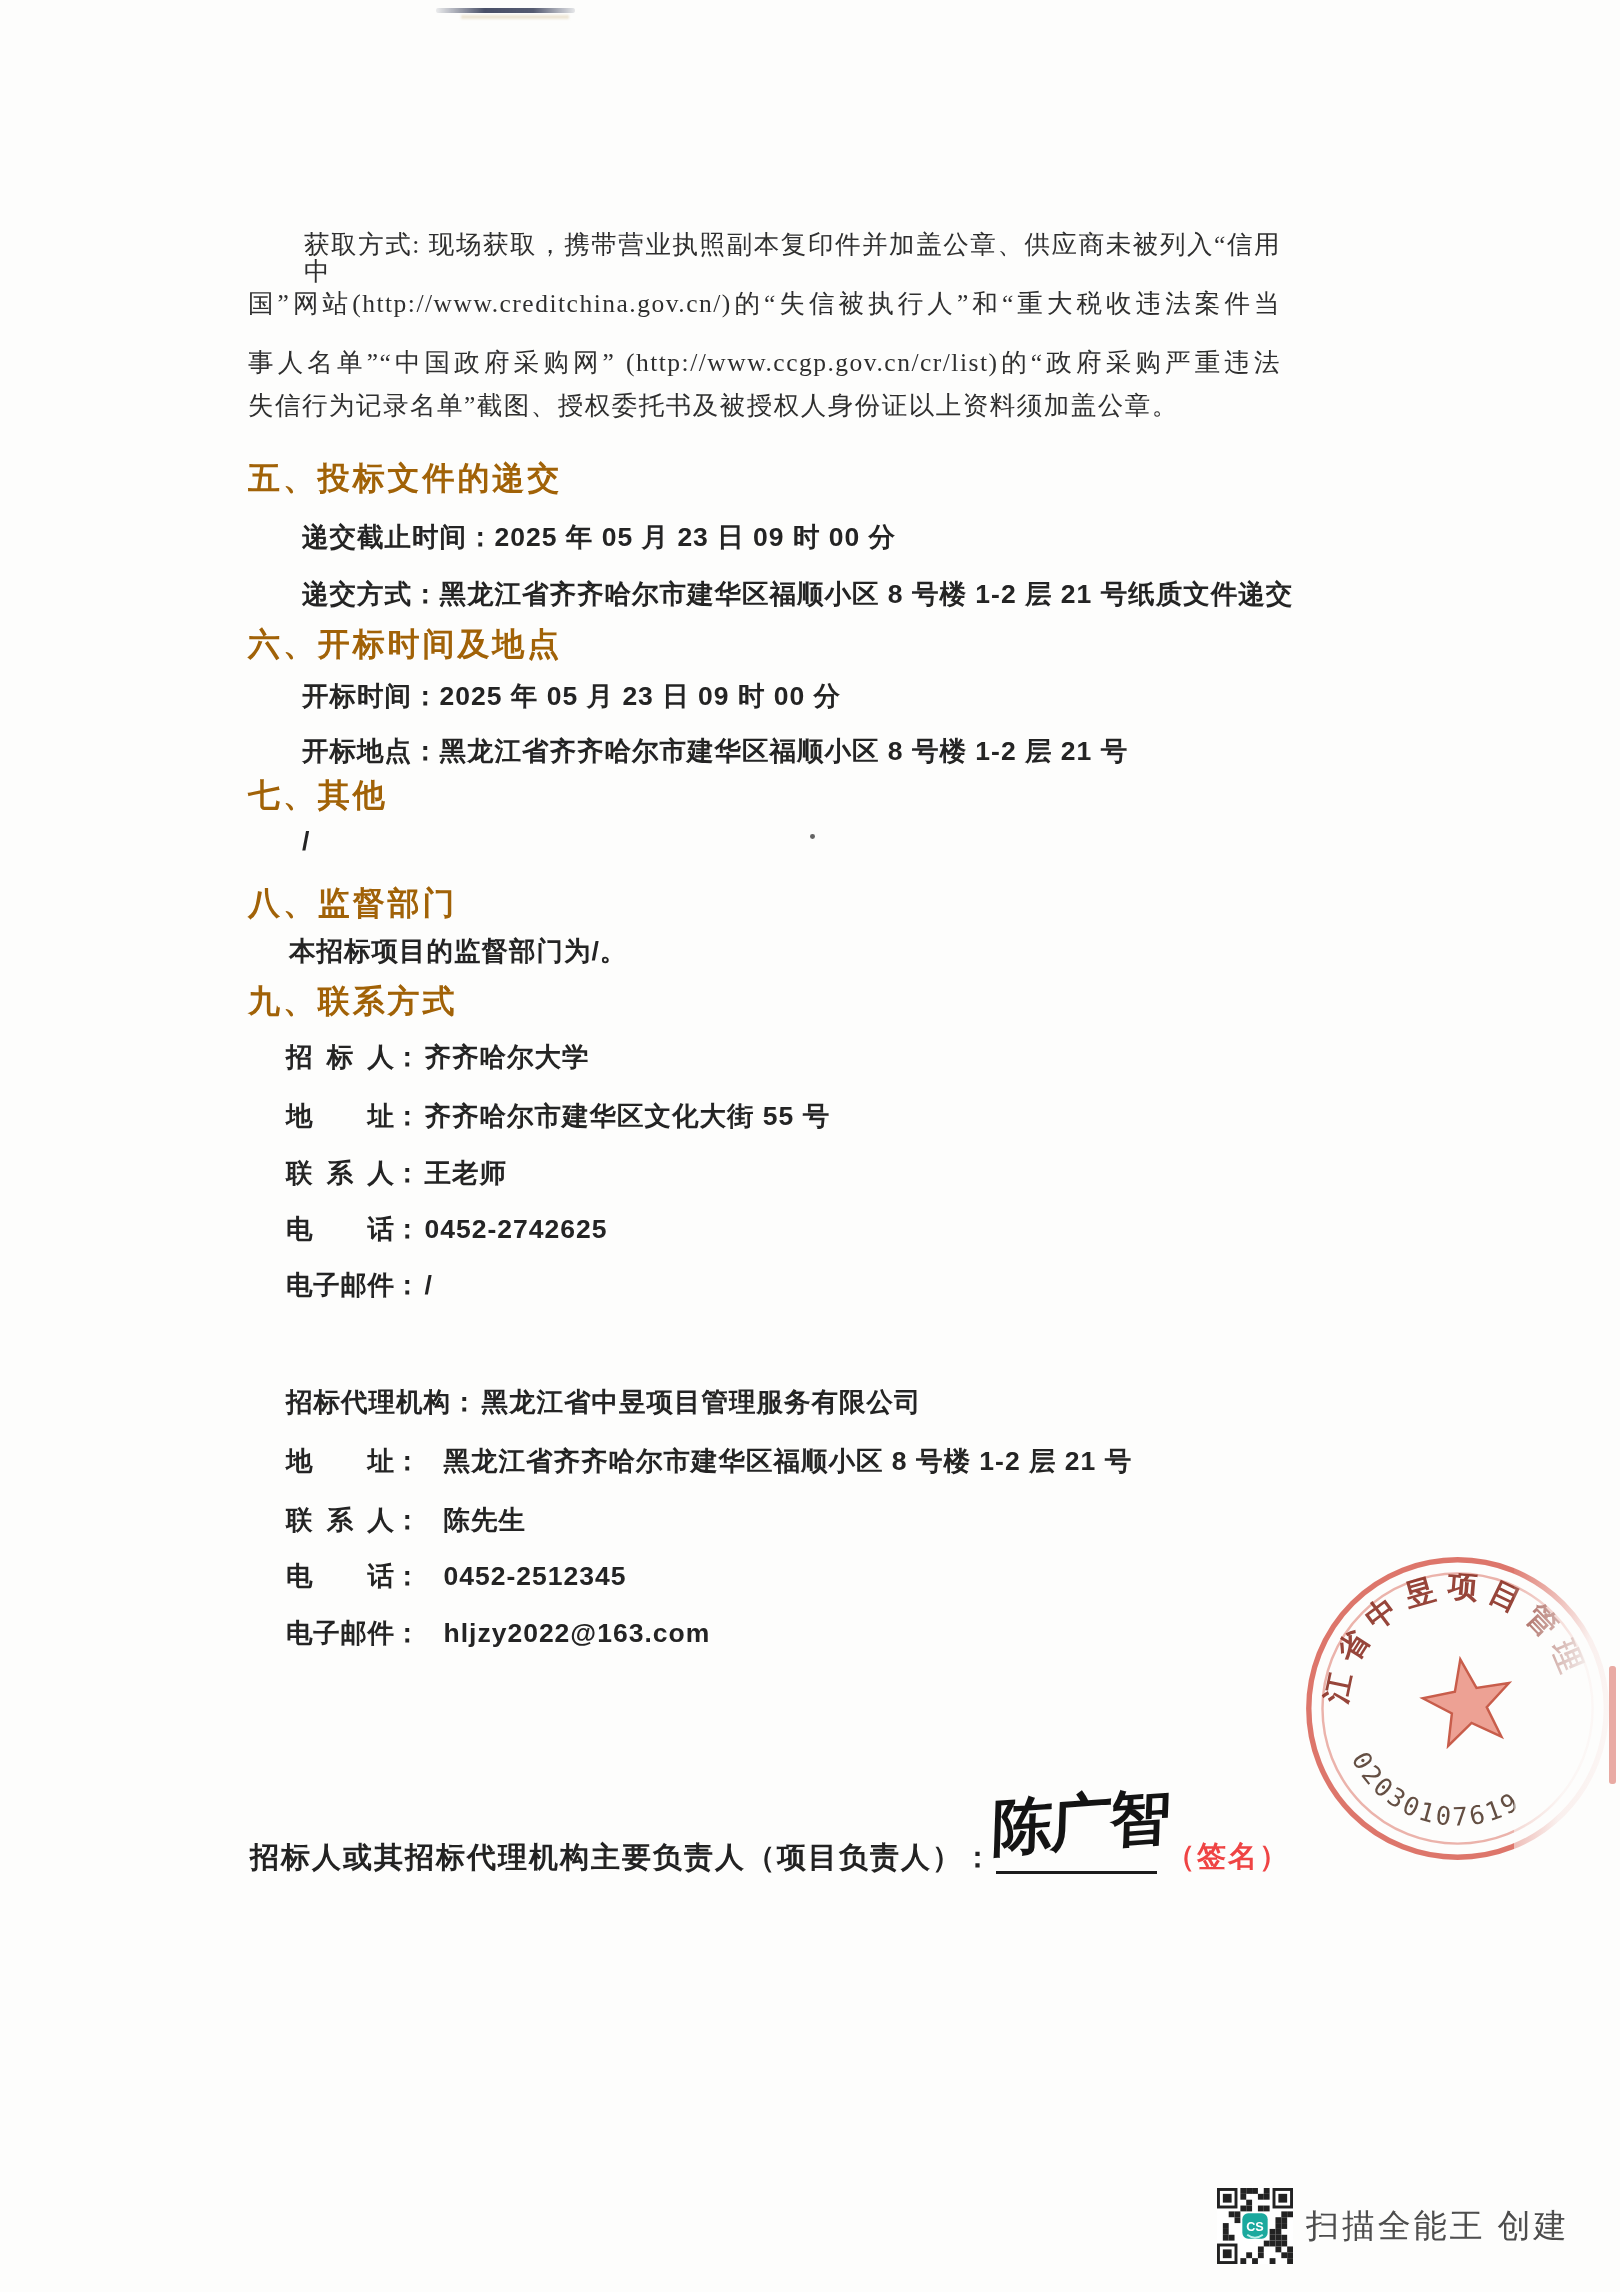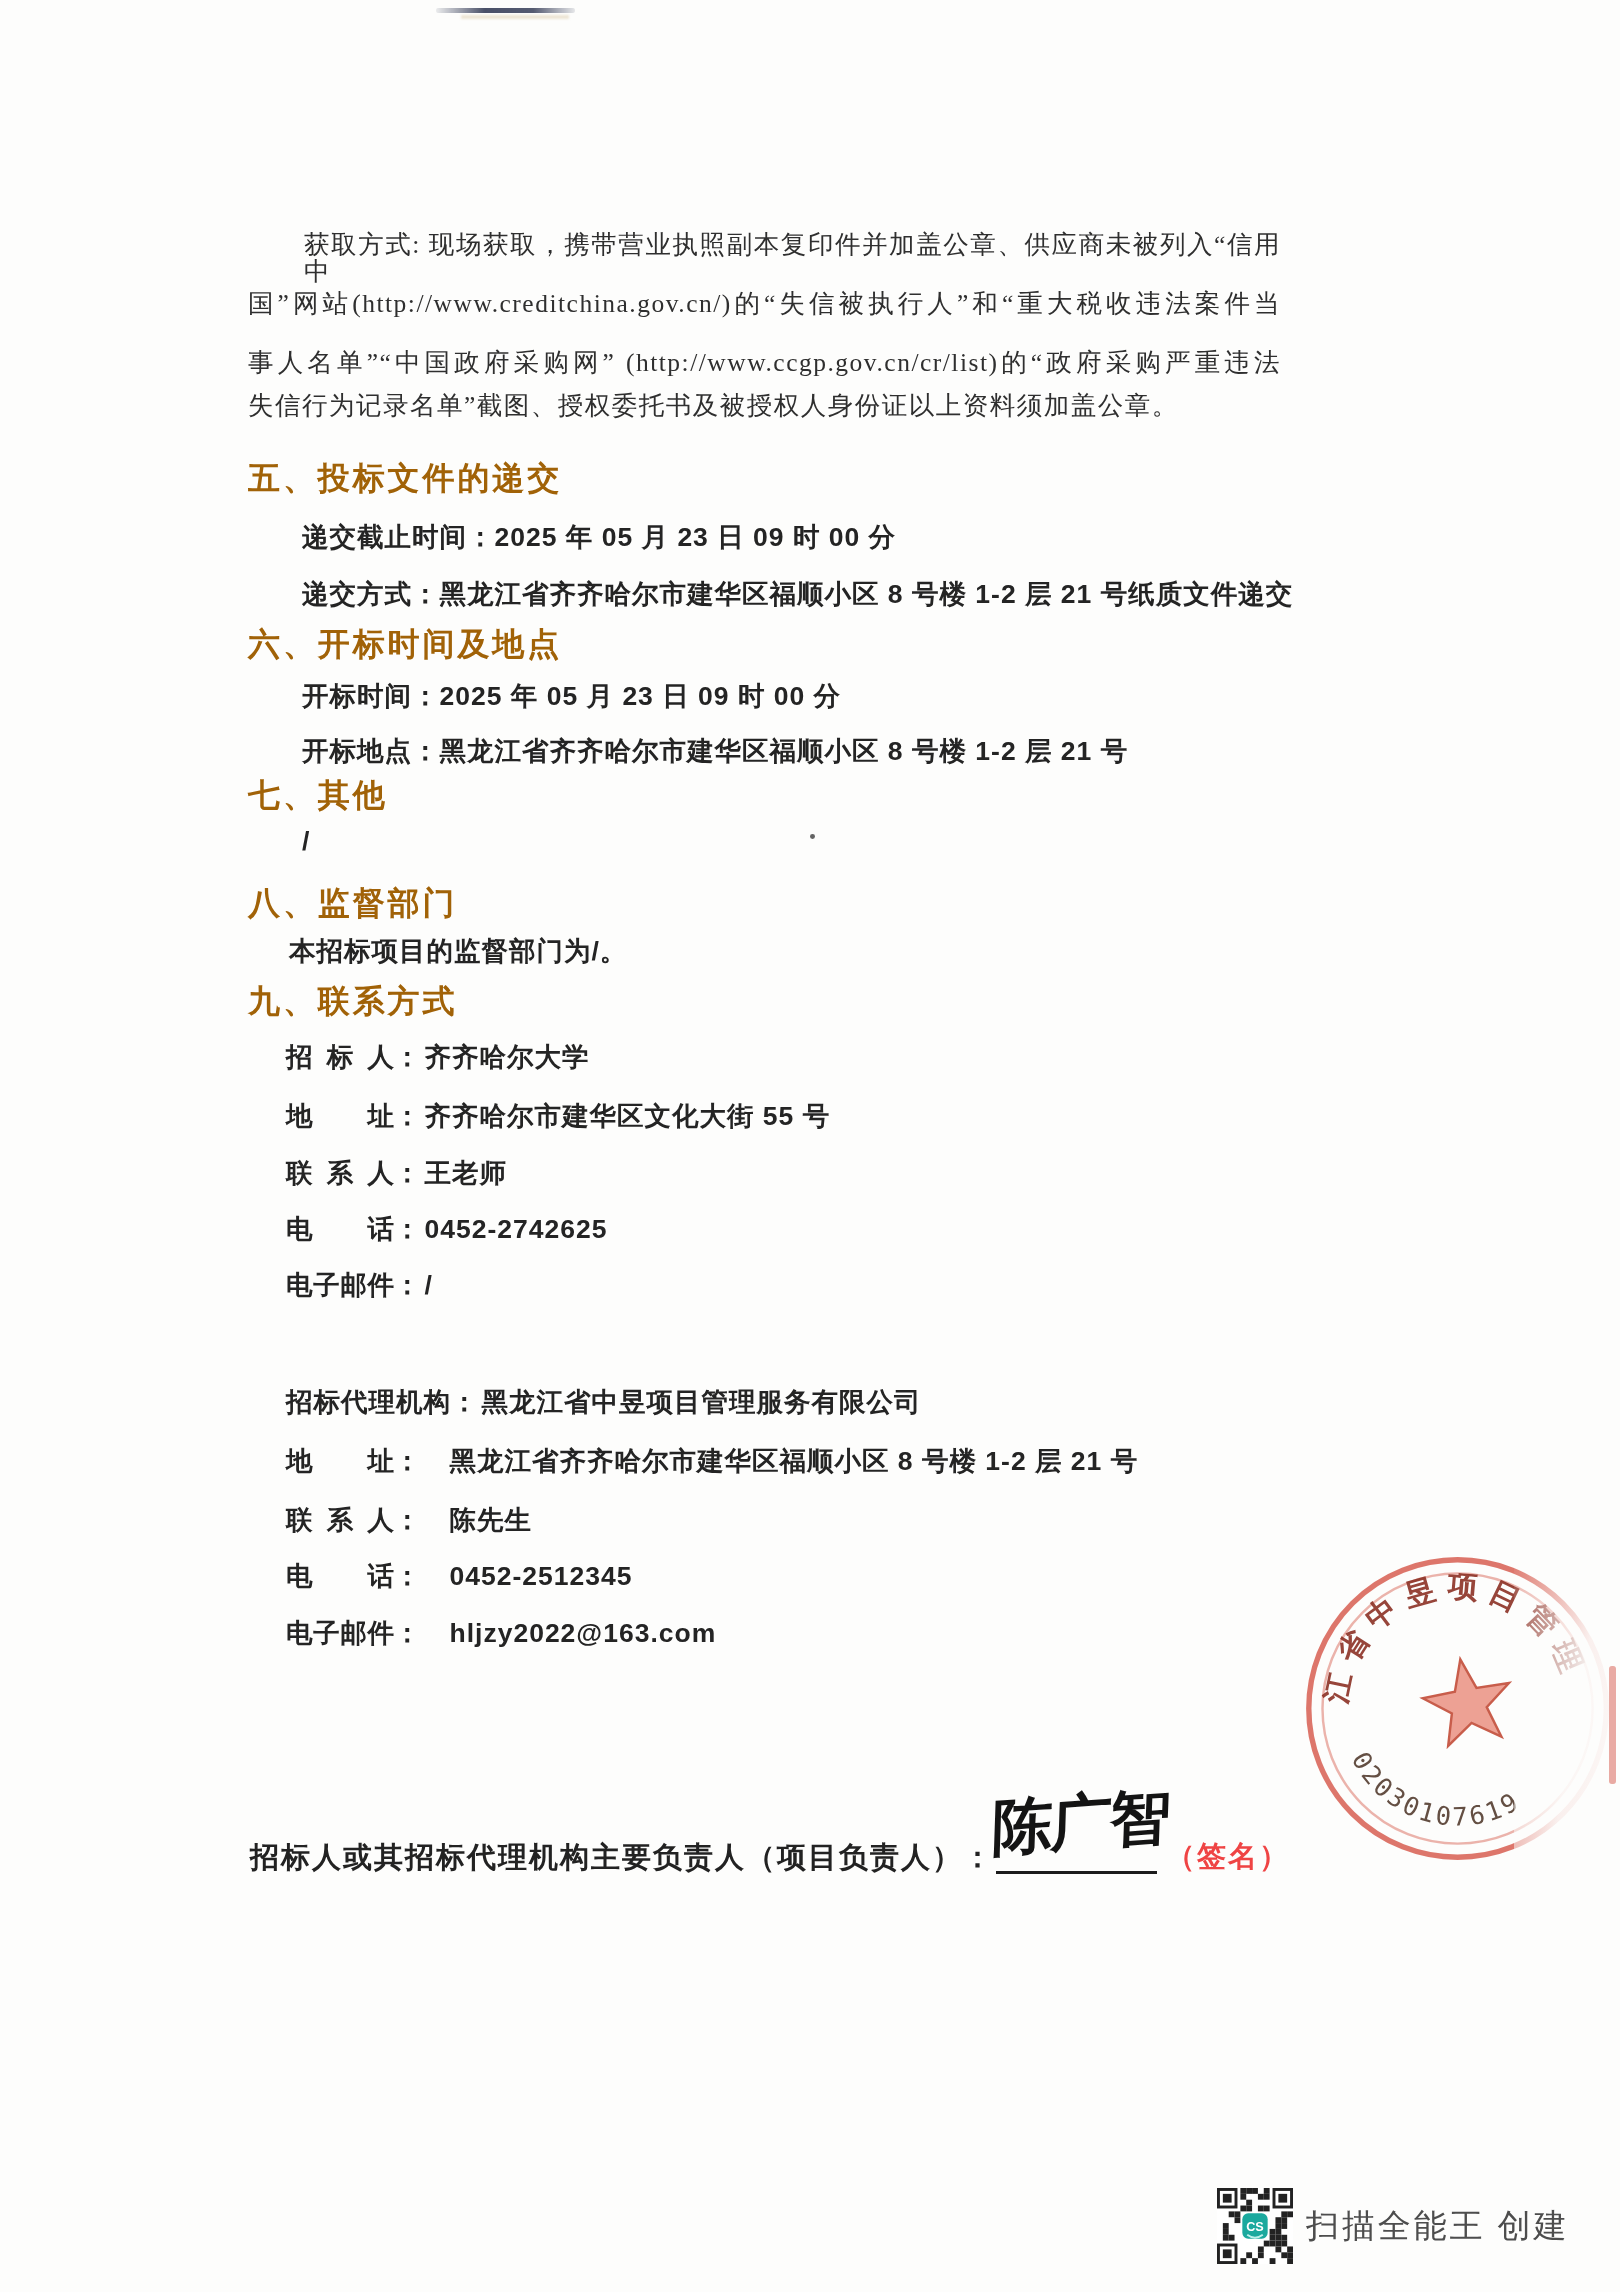--- a/index.html
+++ b/index.html
@@ -47,21 +47,21 @@
   .cline.note{left:289px;}
   
   .crow{
     position:absolute;left:286px;
     font-family:"Liberation Sans", sans-serif;font-weight:600;
     font-size:26.5px;color:#242424;white-space:nowrap;
   }
   .crow .lbl{display:inline-block;width:108px;text-align:justify;text-align-last:justify;vertical-align:bottom;}
   .crow .lbl.wide{width:auto;text-align-last:auto;letter-spacing:1px;}
   .crow .val{margin-left:4px;letter-spacing:1px;}
-  .crow .val.shift{margin-left:29px;}
+  .crow .val.shift{margin-left:23px;}
   
   .sigline{
     position:absolute;left:250px;top:1838px;
     font-family:"Liberation Sans", sans-serif;font-weight:600;
     font-size:29px;letter-spacing:2px;color:#222;white-space:nowrap;
   }
   .sig-name{
     position:absolute;left:992px;top:1782px;
     font-size:61px;font-weight:700;color:#141414;
     font-family:"Liberation Serif", serif;

